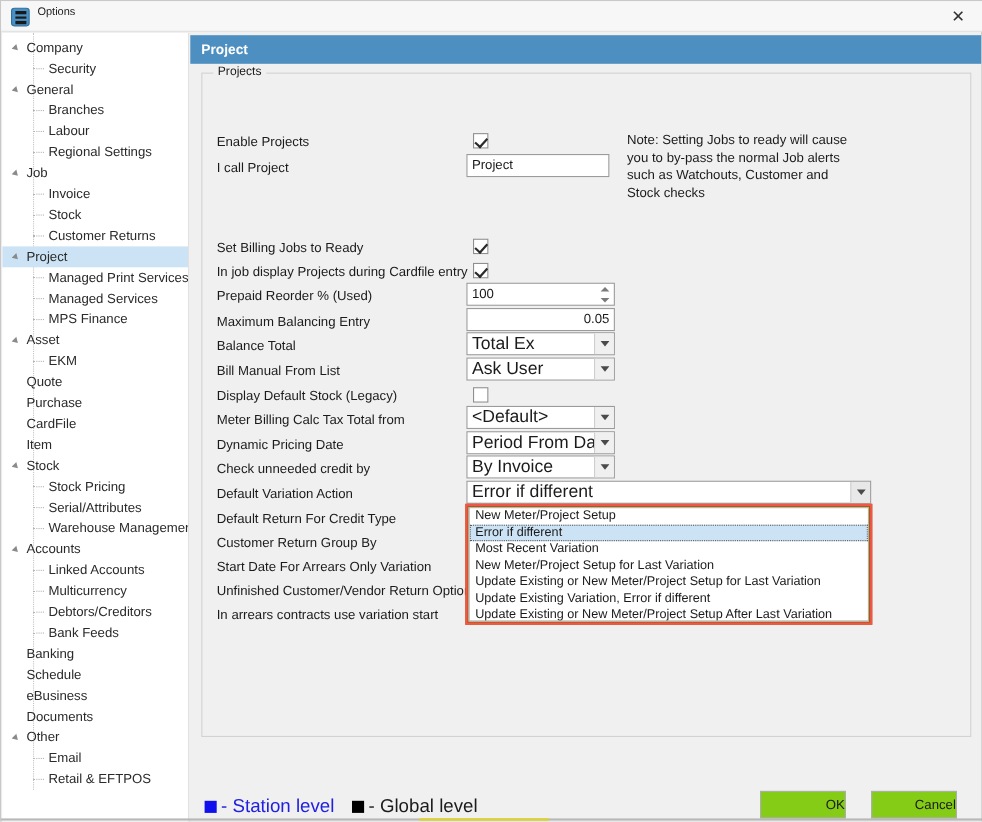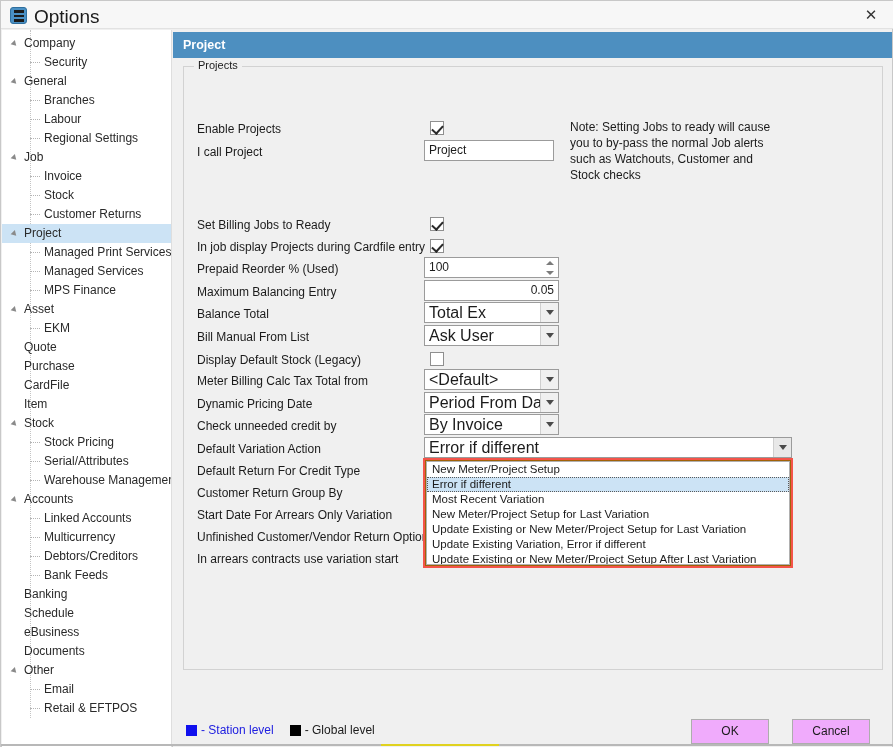--- a/index.html
+++ b/index.html
@@ -39,21 +39,21 @@
     content: "";
     position: absolute; left: 3px; top: 2px;
     width: 10px; height: 12px;
     background:
       linear-gradient(#1a1a1a,#1a1a1a) 0 0/10px 3px no-repeat,
       linear-gradient(#1a1a1a,#1a1a1a) 0 5px/10px 2px no-repeat,
       linear-gradient(#1a1a1a,#1a1a1a) 0 9px/10px 3px no-repeat;
   }
   .title-text {
     position: absolute; left: 33px; top: 5px;
-    font-size: 19px;
+    font-size: 10px;
     color: #1b1b1b;
   }
   .title-close {
     position: absolute; right: 0; top: 0;
     width: 46px; height: 28px;
     display: flex; align-items: center; justify-content: center;
     font-size: 15px; color: #333; cursor: default;
   }
 
   
@@ -268,37 +268,37 @@
   .footer {
     position: absolute;
     left: 172px; top: 714px;
     width: 719px; height: 32px;
     background: #f0f0f0;
   }
   .legend {
     position: absolute;
     left: 13px; top: 8px;
     display: flex; align-items: center; gap: 16px;
-    font-size: 12px;
+    font-size: 17px;
   }
   .legend-item { display: flex; align-items: center; gap: 4px; }
   .swatch { width: 11px; height: 11px; display: inline-block; }
   .legend-station { color: #2020e0; }
   .legend-global { color: #1b1b1b; }
 
   .btn {
     position: absolute;
     top: 4px;
     width: 78px; height: 25px;
-    background: #f0abfc;
+    background: #84cc16;
     border: 1px solid #adadad;
     font-size: 12px;
     color: #1b1b1b;
     line-height: 23px;
-    text-align: center;
+    text-align: right;
     cursor: default;
   }
   .btn.ok { right: 123px; }
   .btn.cancel { right: 22px; }
 
   .bottom-strip {
     position: absolute;
     left: 0; bottom: 0;
     width: 893px; height: 2px;
     background: #b8b8b8;

